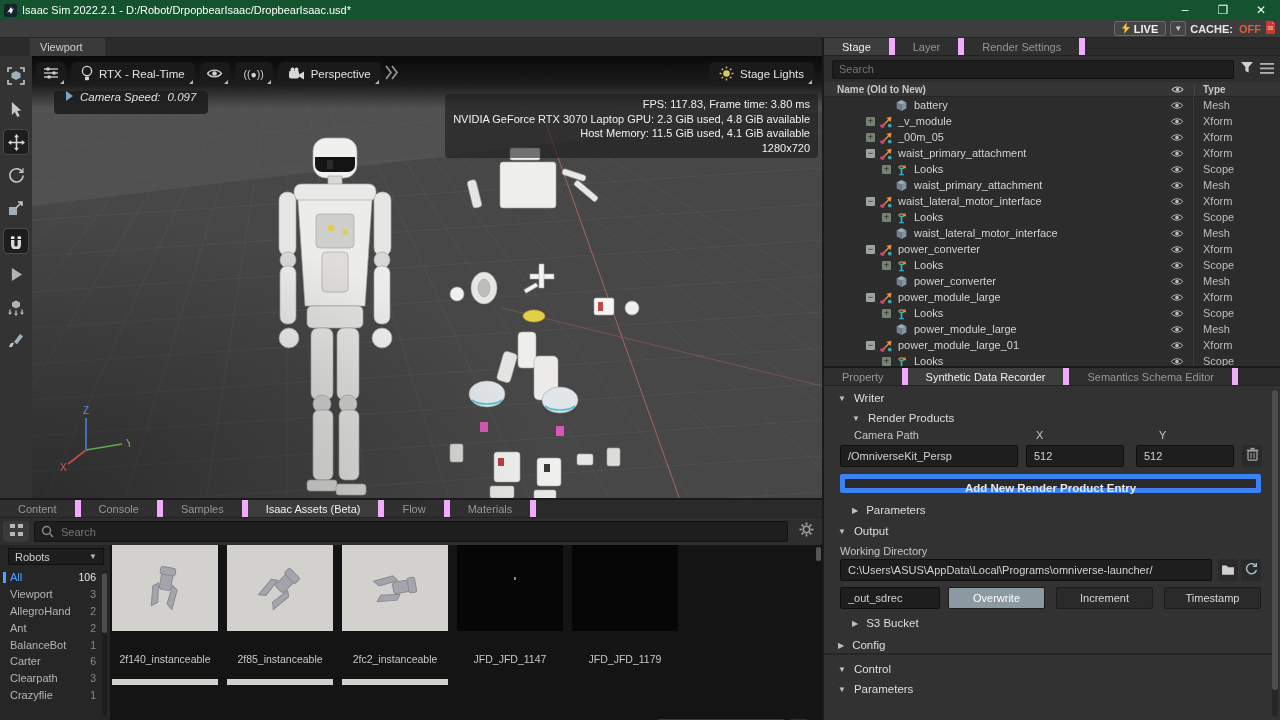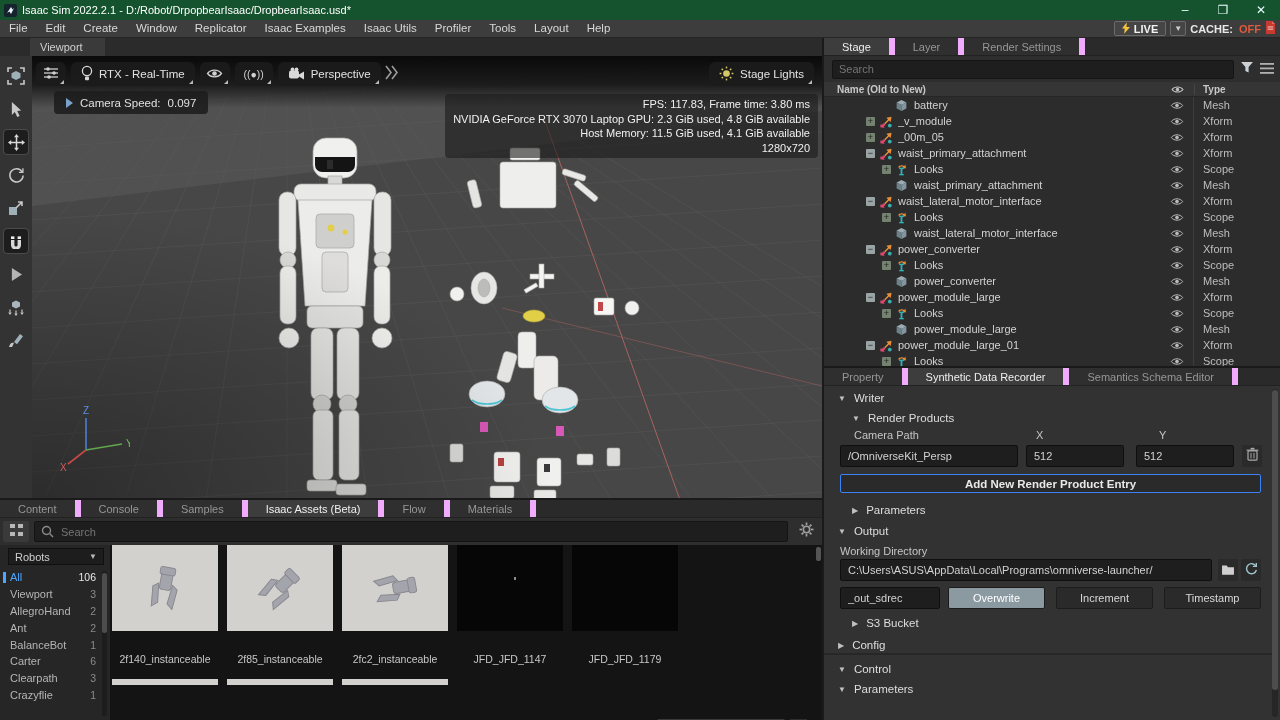--- a/index.html
+++ b/index.html
@@ -44,21 +44,21 @@
   #vp-toolbar { position:absolute; left:4px; top:6px; width:782px; height:24px; display:flex; align-items:center; gap:5px; }
   .pill { position:relative; background:#1c1c1ce8; border-radius:6px; height:24px; display:flex;
     align-items:center; gap:6px; padding:0 10px; font-size:11.5px; color:#e2e2e2; }
   .pill::after { content:''; position:absolute; right:2px; bottom:2px;
     border-left:4px solid transparent; border-bottom:4px solid #b8b8b8; }
   .pill.iconic { width:30px; justify-content:center; padding:0; }
   #stage-lights-pill { margin-left:auto; margin-right:4px; }
   #vp-chevrons { opacity:.85; margin-left:-2px; }
 
   #camera-speed { position:absolute; left:22px; top:35px; height:23px; background:#1c1c1ce0; border-radius:4px;
-    display:flex; align-items:center; gap:7px; padding:0 12px; font-size:11.5px; color:#e0e0e0; }
+    display:flex; align-items:flex-start; gap:7px; padding:0 12px; font-size:11.5px; color:#e0e0e0;font-style:italic; }
   #cs-arrow { width:0; height:0; border-top:5px solid transparent; border-bottom:5px solid transparent;
     border-left:7px solid #7aa3cc; }
 
   #vp-stats { position:absolute; right:4px; top:38px; background:#1a1a1a99; border-radius:4px;
     padding:3px 8px; text-align:right; font-size:11px; line-height:14.5px; color:#f0f0f0; }
 
   #vp-axis { position:absolute; left:28px; bottom:28px; }
 
   
   #bl-panel { position:absolute; left:0; top:500px; width:822px; height:256px; background:#2e2e2e; }
@@ -131,21 +131,21 @@
   #rec-panel { position:absolute; left:824px; top:368px; width:456px; height:352px; background:#323232; }
   #rec-body { position:absolute; left:0; top:19px; width:456px; height:333px; }
   .sect { position:absolute; display:flex; align-items:center; gap:8px; font-size:11.5px; color:#dedede; }
   .tri { font-size:8px; color:#c0c0c0; }
   .flabel { position:absolute; font-size:11px; color:#c5c5c5; }
   .finput { position:absolute; height:22px; background:#1e1e1e; border:1px solid #0f0f0f; border-radius:2px;
     color:#d2d2d2; font-size:11px; padding:0 7px; }
   .icon-btn { position:absolute; width:20px; height:22px; background:#2a2a2a; border-radius:2px;
     display:flex; align-items:center; justify-content:center; }
   #add-entry-btn { position:absolute; left:16px; top:87px; width:421px; height:19px; background:#2a2a2a;
-    border:1px solid #3b82f6; color:#e8e8e8; font-size:11.5px; font-weight:bold; text-align:center; line-height:18px; border-radius:2px; }
+    border:5px solid #3b82f6; color:#e8e8e8; font-size:11.5px; font-weight:bold; text-align:center; line-height:18px; border-radius:2px; }
   .mode-btn { position:absolute; top:200px; width:97px; height:22px; font-size:11px; text-align:center; line-height:21px;
     background:#2a2a2a; border:1px solid #1c1c1c; color:#d8d8d8; border-radius:2px; }
   .mode-btn.sel { background:#8b99a1; color:#ffffff; }
   #rec-scroll { position:absolute; right:2px; top:2px; width:6px; height:328px; background:#262626; border-radius:3px; }
   #rec-scroll .thumb { position:absolute; left:0; top:1px; width:6px; height:300px; background:#4d4d4d; border-radius:3px; }
   #rec-div { position:absolute; left:0; top:266px; width:448px; height:2px; background:#272727; }
 </style>
 </head>
 <body>
 
@@ -157,33 +157,20 @@
   </div>
   <span class="title">Isaac Sim 2022.2.1 - D:/Robot/DrpopbearIsaac/DropbearIsaac.usd*</span>
   <div id="win-controls">
     <span class="winbtn">–</span>
     <span class="winbtn">❐</span>
     <span class="winbtn">✕</span>
   </div>
 </div>
 
 <div id="menubar">
-  <div id="menu-items" style="display:flex;">
-      <div class="menu-item">File</div>
-      <div class="menu-item">Edit</div>
-      <div class="menu-item">Create</div>
-      <div class="menu-item">Window</div>
-      <div class="menu-item">Replicator</div>
-      <div class="menu-item">Isaac Examples</div>
-      <div class="menu-item">Isaac Utils</div>
-      <div class="menu-item">Profiler</div>
-      <div class="menu-item">Tools</div>
-      <div class="menu-item">Layout</div>
-      <div class="menu-item">Help</div>
-    </div>
   <div id="menubar-right">
     <div id="live-btn">
       <span><svg width="8" height="12" viewBox="0 0 9 13">
             <path d="M5.5 0 0 7h3L2.5 13 9 5.5H5Z" fill="#f6c33a"></path>
           </svg></span>
       <span>LIVE</span>
     </div>
     <div id="live-chev">▼</div>
     <span id="cache-label">CACHE:</span>
     <span id="cache-value">OFF</span>

